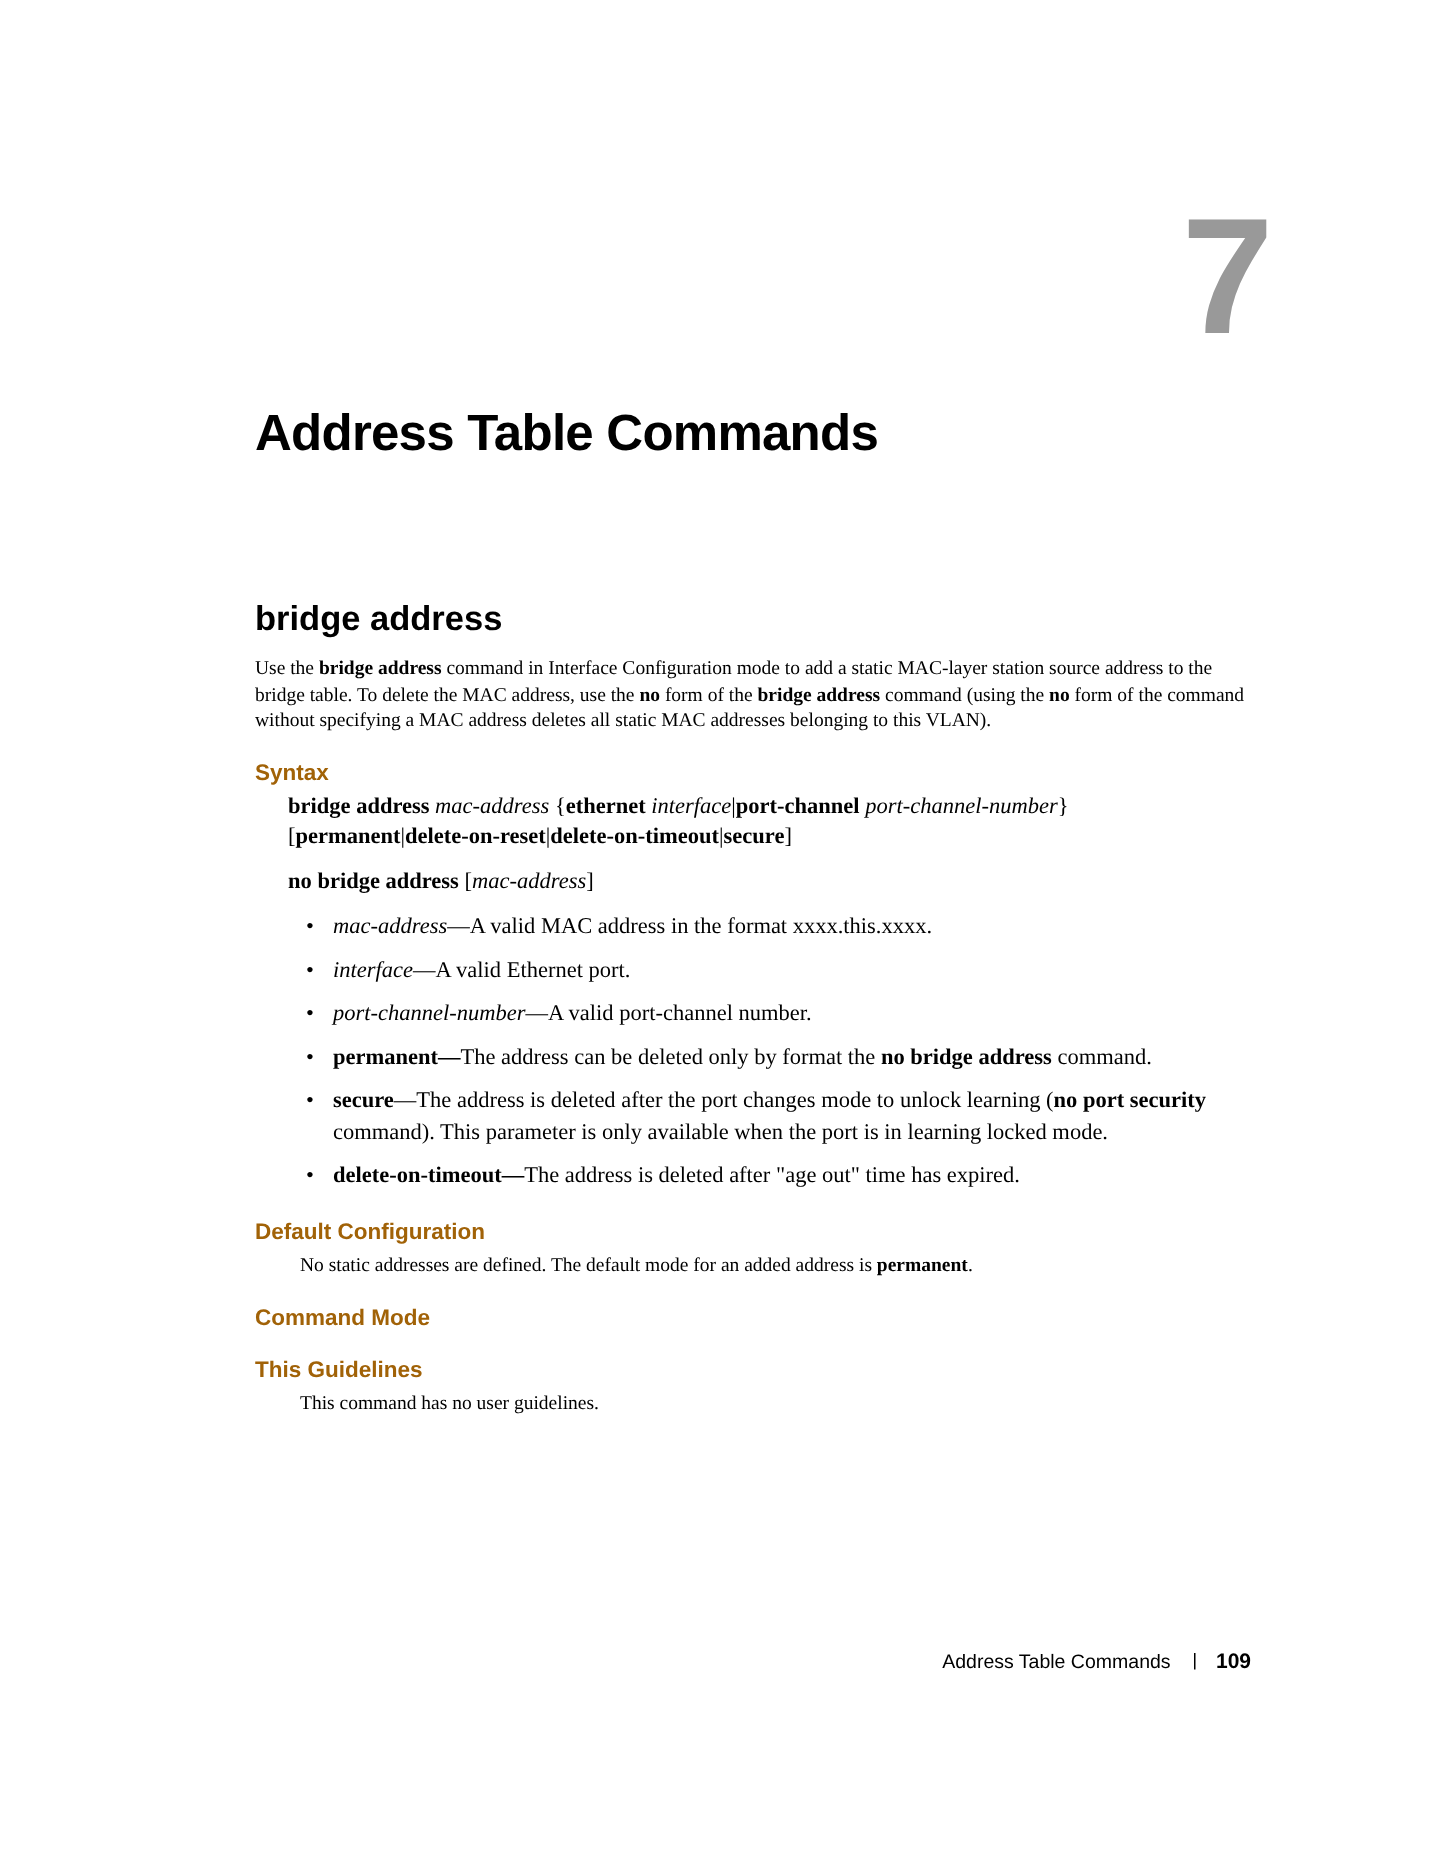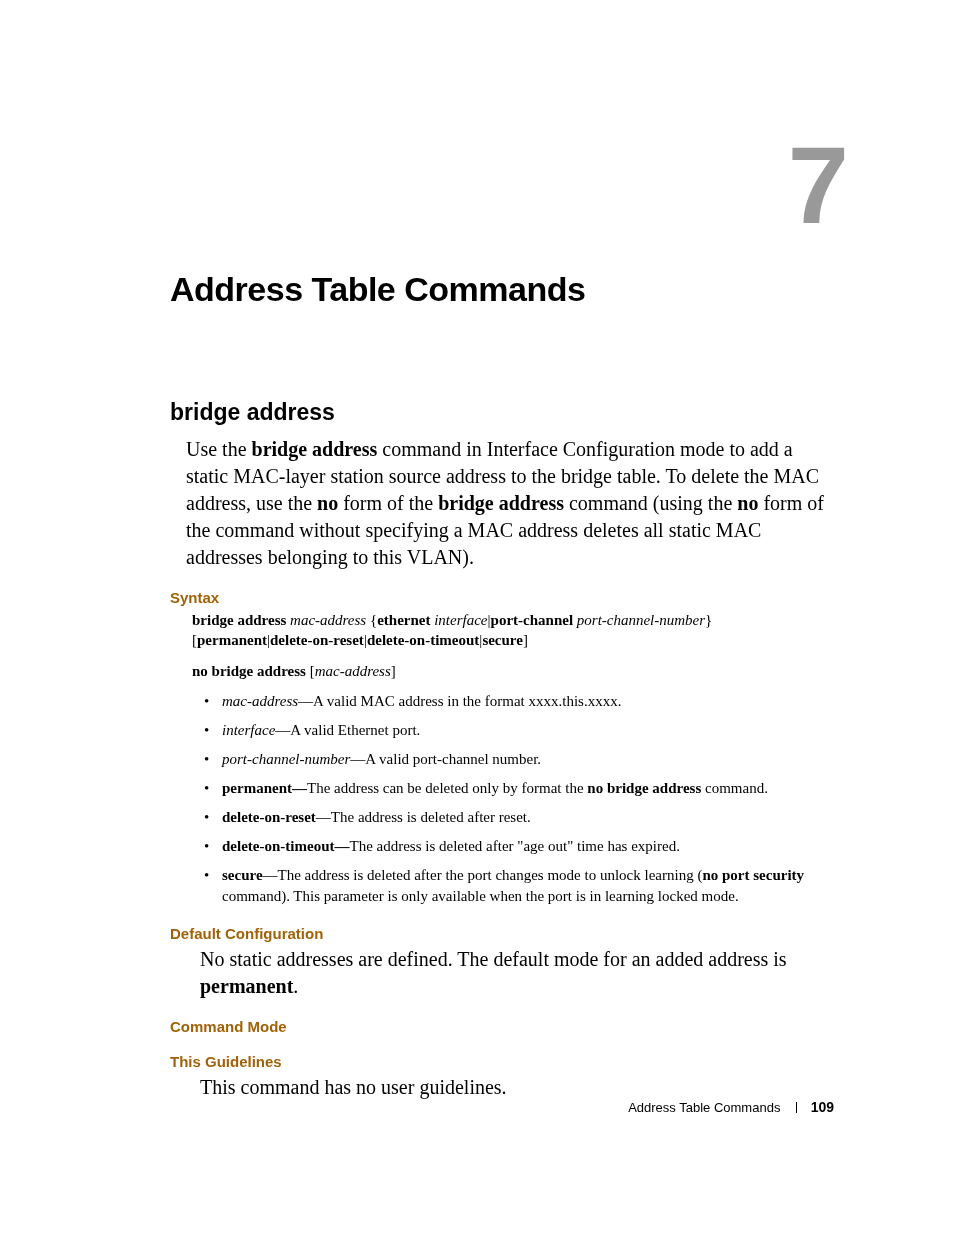--- a/index.html
+++ b/index.html
@@ -42,23 +42,23 @@
     margin: 0 0 10px 0;
   }
   h3.sub-title {
     font-family: Arial, Helvetica, sans-serif;
     font-size: 15px;
     font-weight: bold;
     color: #a16207;
     margin: 18px 0 4px 0;
   }
   p {
-    font-size: 20px;
+    font-size: 13px;
     line-height: 1.35;
-    margin: 0 0 10px 16px;
+    margin: 0 0 10px 0;
   }
   .indent {
     margin-left: 30px;
   }
   .syn-line {
     font-size: 15px;
     line-height: 1.35;
     margin: 0 0 10px 22px;
   }
   ul.params {
@@ -130,27 +130,24 @@
     <li>
       <span class="it">interface</span><span>—A valid Ethernet port.</span>
     </li>
     <li>
       <span class="it">port-channel-number</span><span>—A valid port-channel number.</span>
     </li>
     <li>
       <span class="bd">permanent—</span><span>The address can be deleted only by format the </span><span class="bd">no bridge address</span><span> command.</span>
     </li>
     <li>
-      <span class="bd">delete-on-reset</span><span>—The address is deleted after reset.</span>
+      <span class="bd">secure</span><span>—The address is deleted after the port changes mode to unlock learning (</span><span class="bd">no port security</span><span> command). This parameter is only available when the port is in learning locked mode.</span>
     </li>
     <li>
       <span class="bd">delete-on-timeout—</span><span>The address is deleted after "age out" time has expired.</span>
-    </li>
-    <li>
-      <span class="bd">secure</span><span>—The address is deleted after the port changes mode to unlock learning (</span><span class="bd">no port security</span><span> command). This parameter is only available when the port is in learning locked mode.</span>
     </li>
   </ul>
 
   <h3 class="sub-title">Default Configuration</h3>
   <p class="indent">
     <span>No static addresses are defined. The default mode for an added address is </span><span class="bd">permanent</span><span>.</span>
   </p>
 
   <h3 class="sub-title">Command Mode</h3>
 

